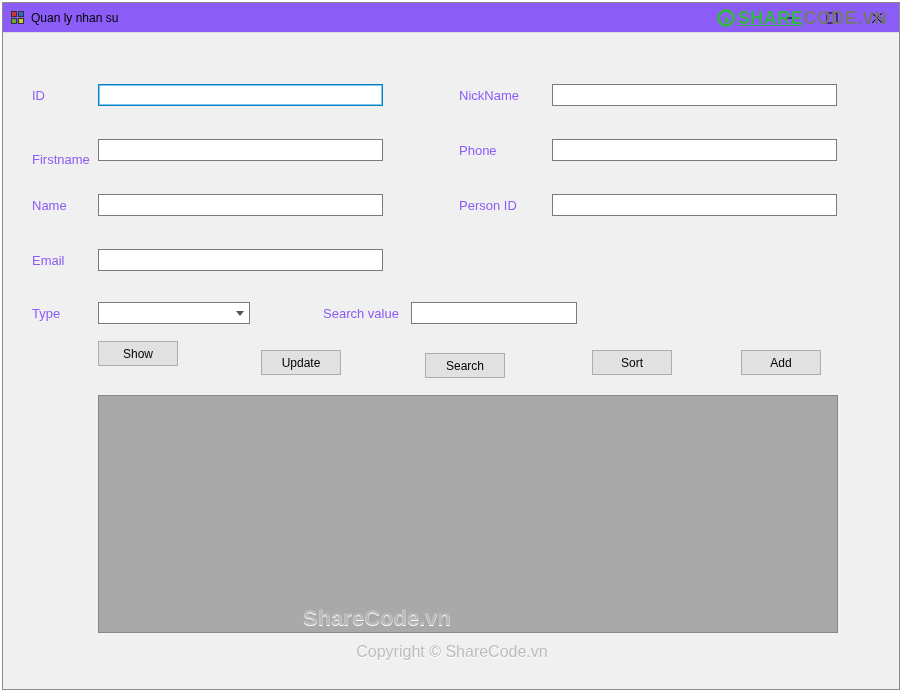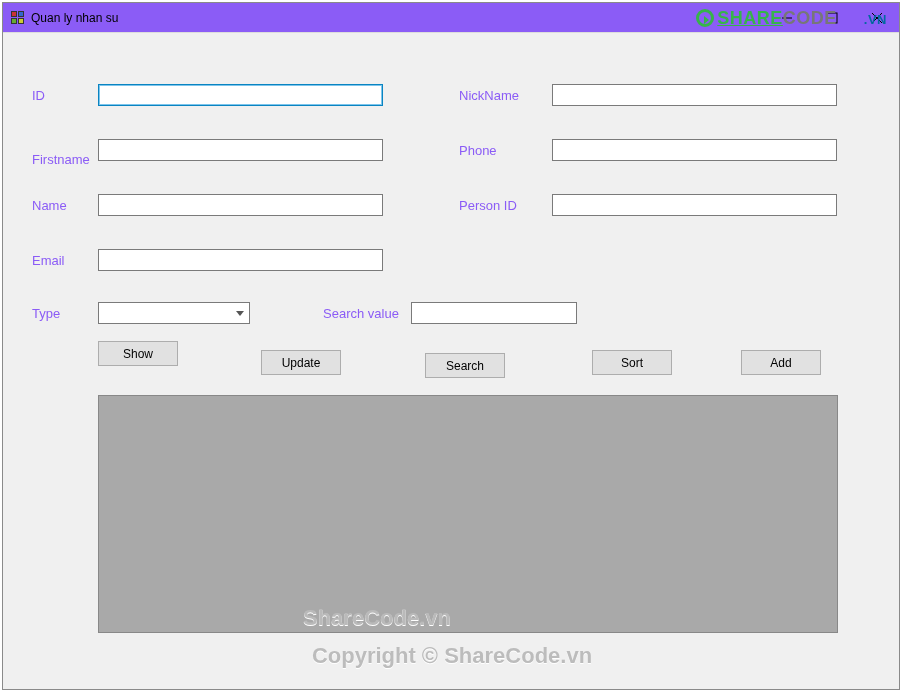--- a/index.html
+++ b/index.html
@@ -76,21 +76,21 @@
       display:inline-block; width:18px; height:18px; border:3px solid #36b44a; border-radius:50%;
       position:relative; top:3px; margin-right:3px;
     }
     .brand .ring::before {
       content:""; position:absolute; width:0;height:0;
       border-left:5px solid #36b44a; border-top:4px solid transparent; border-bottom:4px solid transparent;
       top:4px; left:5px;
     }
     .brand .g1{color:#36b44a;text-decoration:underline;}
     .brand .g2{color:#777;}
-    .brand .g3{color:#0369a1; font-size:13px;margin-left:27px;}
+    .brand .g3{color:#737373; font-size:17px;}
 
     .label {
       position: absolute;
       font-size: 13px;
       color: #8b5cf6;
     }
     .textbox {
       position: absolute;
       height: 22px;
       border: 1px solid #7a7a7a;
@@ -137,23 +137,23 @@
     .watermark1{
       position:absolute;
       font-size:22px;
       color:#bababa;
       font-weight:600;
       text-shadow:0 1px 0 #fff;
       pointer-events:none;
     }
     .watermark2{
       position:absolute;
-      font-size:22px;
+      font-size:16px;
       color:#bcbcbc;
-      font-weight:700;
+      font-weight:400;
       text-shadow:0 1px 0 #fff;
       pointer-events:none;
     }
   </style>
 </head>
 <body>
 
 <div class="window">
   <div class="titlebar">
     <span class="appicon">

